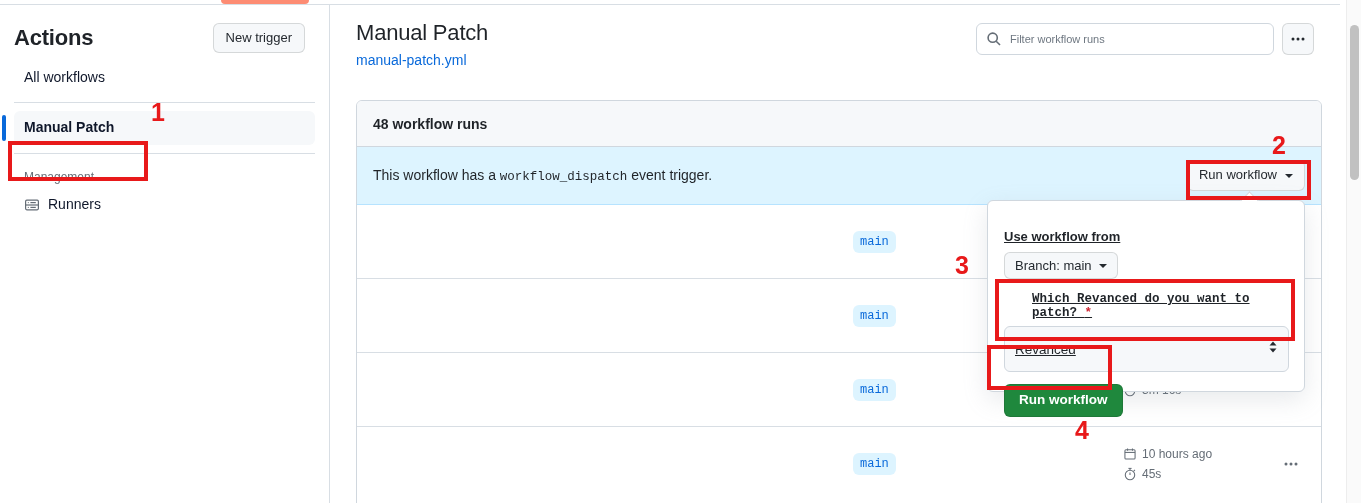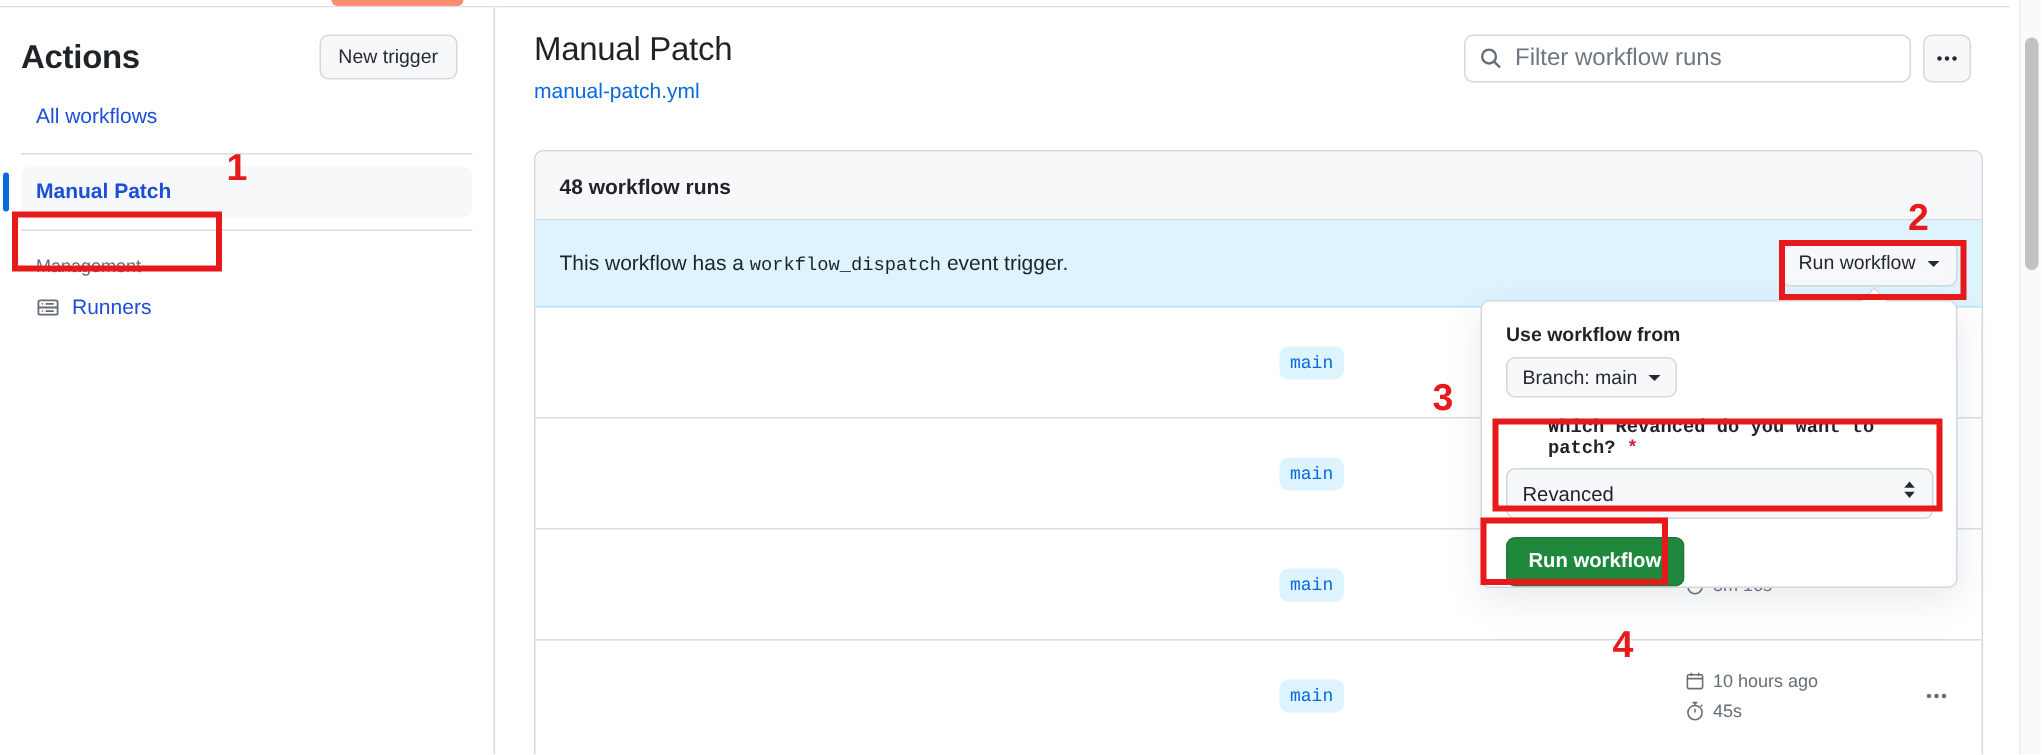--- a/index.html
+++ b/index.html
@@ -73,21 +73,21 @@
   .side-list { padding: 0; margin: 0; list-style: none; }
   .side-item {
     position: relative;
     display: flex;
     align-items: center;
     gap: 8px;
     margin: 0 14px;
     padding: 7px 10px;
     border-radius: 6px;
     font-size: 14px;
-    color: #1d4ed8;
+    color: #0f172a;
     cursor: pointer;
     line-height: 1.4;
   }
   .side-item.selected {
     background: #f6f8fa;
     font-weight: 600;
   }
   .side-item.selected::before {
     content: "";
     position: absolute;
@@ -169,21 +169,21 @@
     width: 16px; height: 16px;
     margin-left: 9px;
     color: #656d76;
     flex: 0 0 16px;
   }
   .search-input {
     border: 0;
     outline: 0;
     background: transparent;
     font-family: "Liberation Sans", sans-serif;
-    font-size: 16px;
+    font-size: 11px;
     color: #1f2328;
     padding-left: 8px;
     width: 100%;
     height: 100%;
   }
   .search-input::placeholder { color: #6e7781; }
   .kebab-btn {
     width: 32px; height: 32px;
     border: 1px solid rgba(27,31,36,0.15);
     border-radius: 6px;
@@ -349,21 +349,21 @@
   .panel-arrow {
     position: absolute;
     left: 255px;
     top: -7px;
     width: 12px; height: 12px;
     background: #ffffff;
     border-left: 1px solid #d0d7de;
     border-top: 1px solid #d0d7de;
     transform: rotate(45deg);
   }
-  .panel-inner { padding: 14px 16px 12px 16px; position: relative; }
+  .panel-inner { padding: 28px 16px 12px 16px; position: relative; text-decoration: underline; }
   .panel-label {
     font-size: 13px;
     font-weight: 600;
     color: #1f2328;
     margin-bottom: 8px;
   }
   .branch-select-btn {
     font-family: "Liberation Sans", sans-serif;
     font-size: 13px;
     color: #24292f;
@@ -382,21 +382,21 @@
     font-weight: 700;
     color: #1f2328;
     margin-top: 13px;
     margin-bottom: 6px;
     margin-left: 28px;
   }
   .req-star { color: #cf222e; font-weight: 700; }
   .select-field {
     position: relative;
     width: 285px;
-    height: 34px;
+    height: 46px;
     border: 1px solid #d0d7de;
     border-radius: 6px;
     background: #f6f8fa;
     box-sizing: border-box;
     display: flex;
     align-items: center;
     cursor: pointer;
   }
   .select-value {
     font-size: 13.5px;

